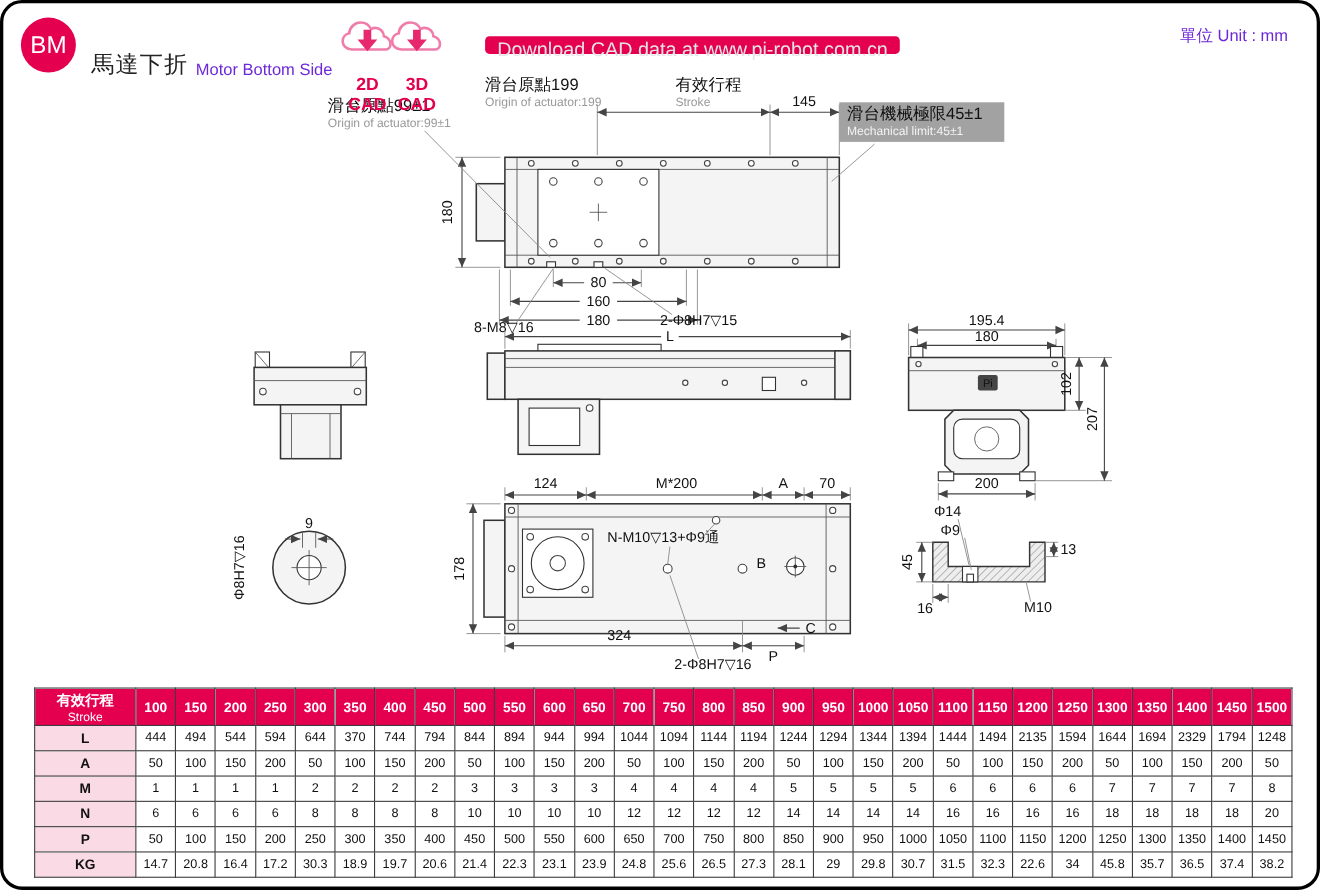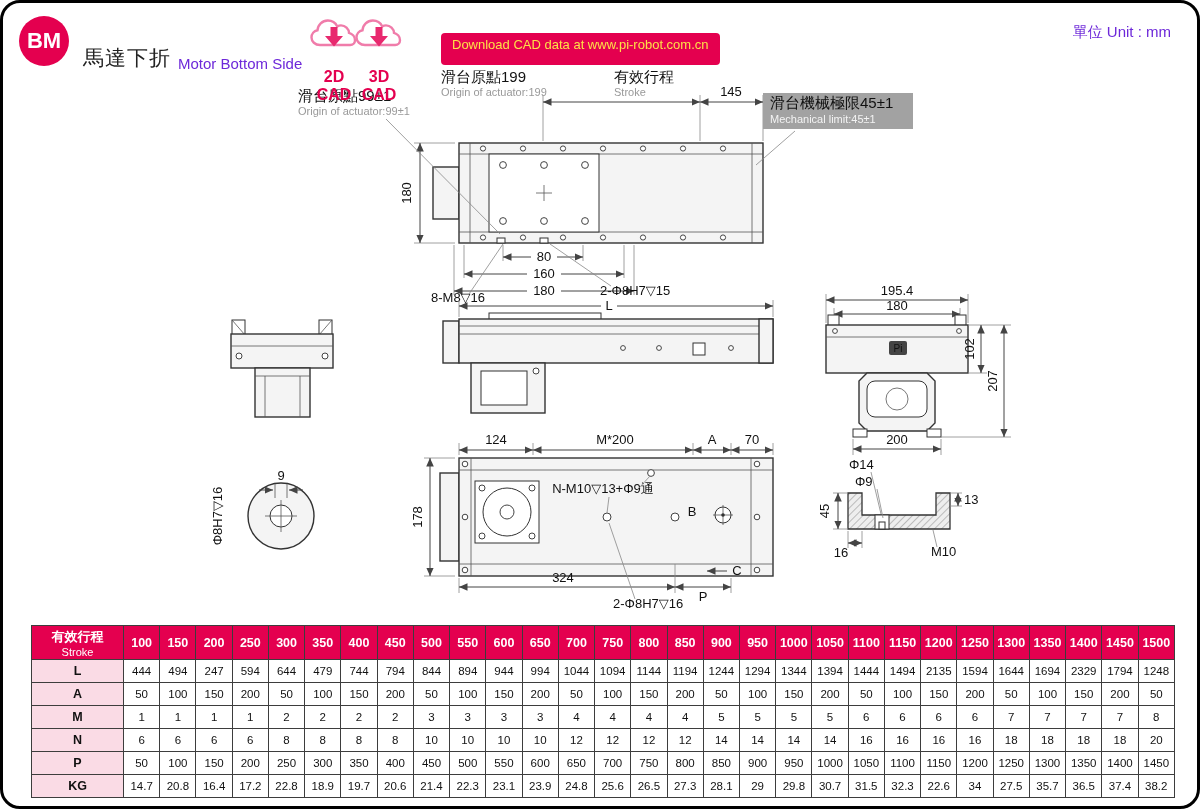--- a/index.html
+++ b/index.html
@@ -2,29 +2,29 @@
 <html style="--accent: #e4004f; --rowbg: #fadbe5;"><head>
 <meta charset="utf-8">
 <style>
   :root{ --accent:#e4004f; --rowbg:#fadbe5; }
   *{box-sizing:border-box;margin:0;padding:0}
   body{font-family:"Liberation Sans",sans-serif;background:#fff;width:1200px;height:809px}
   .page{position:relative;width:1200px;height:809px;background:#fff;border:3px solid #000;border-radius:20px;overflow:hidden}
 
   
   .badge{position:absolute;left:16px;top:13px;width:50px;height:50px;border-radius:50%;
-         background:var(--accent);color:#fff;font-weight:bold;font-size:22px;
+         background:var(--accent);color:#fff;font-weight:normal;font-size:22px;
          display:flex;align-items:center;justify-content:center}
   .title-row{position:absolute;left:80px;top:41px;display:flex;align-items:flex-end;gap:7px;white-space:nowrap}
   .title-zh{font-size:21px;color:#222;letter-spacing:1px}
   .title-en{font-size:15px;color:#6d28d9}
   .cad{position:absolute;top:14px;width:56px;text-align:center;cursor:pointer}
   .cad-label{font-size:16px;color:var(--accent);margin-top:14px;font-weight:bold}
-  .banner{position:absolute;left:438px;top:30px;height:32px;padding:0 11px;background:var(--accent);
-          color:#fde047;font-size:13px;line-height:24px;border-radius:4px;white-space:nowrap;cursor:pointer}
+  .banner{position:absolute;left:438px;top:30px;height:16px;padding:0 11px;background:var(--accent);
+          color:#e5e5e5;font-size:18px;line-height:24px;border-radius:4px;white-space:nowrap;cursor:pointer}
   .unit{position:absolute;right:26px;top:20px;font-size:15px;color:#6d28d9}
 
   
   .drawing-svg{position:absolute;left:0;top:0;width:1200px;height:614px}
   .part{fill:#f4f4f4;stroke:#333;stroke-width:1.4}
   .part2{fill:#ffffff;stroke:#333;stroke-width:1}
   .thin{stroke:#555;stroke-width:0.8;fill:none}
   .dim{stroke:#444;stroke-width:1;fill:none}
   .ext{stroke:#888;stroke-width:0.8;fill:none}
   .screw{fill:#fff;stroke:#444;stroke-width:1}
@@ -397,24 +397,24 @@
           <th>1400</th>
           <th>1450</th>
           <th>1500</th>
         </tr>
     </thead>
     <tbody id="table-body">
         <tr>
           <th class="row-label">L</th>
           <td>444</td>
           <td>494</td>
-          <td>247</td>
+          <td>544</td>
           <td>594</td>
           <td>644</td>
-          <td>479</td>
+          <td>370</td>
           <td>744</td>
           <td>794</td>
           <td>844</td>
           <td>894</td>
           <td>944</td>
           <td>994</td>
           <td>1044</td>
           <td>1094</td>
           <td>1144</td>
           <td>1194</td>
@@ -559,41 +559,41 @@
           <td>1350</td>
           <td>1400</td>
           <td>1450</td>
         </tr>
         <tr>
           <th class="row-label">KG</th>
           <td>14.7</td>
           <td>20.8</td>
           <td>16.4</td>
           <td>17.2</td>
-          <td>22.8</td>
+          <td>30.3</td>
           <td>18.9</td>
           <td>19.7</td>
           <td>20.6</td>
           <td>21.4</td>
           <td>22.3</td>
           <td>23.1</td>
           <td>23.9</td>
           <td>24.8</td>
           <td>25.6</td>
           <td>26.5</td>
           <td>27.3</td>
           <td>28.1</td>
           <td>29</td>
           <td>29.8</td>
           <td>30.7</td>
           <td>31.5</td>
           <td>32.3</td>
           <td>22.6</td>
           <td>34</td>
-          <td>27.5</td>
+          <td>45.8</td>
           <td>35.7</td>
           <td>36.5</td>
           <td>37.4</td>
           <td>38.2</td>
         </tr>
       </tbody>
   </table>
 
 </div>
 

